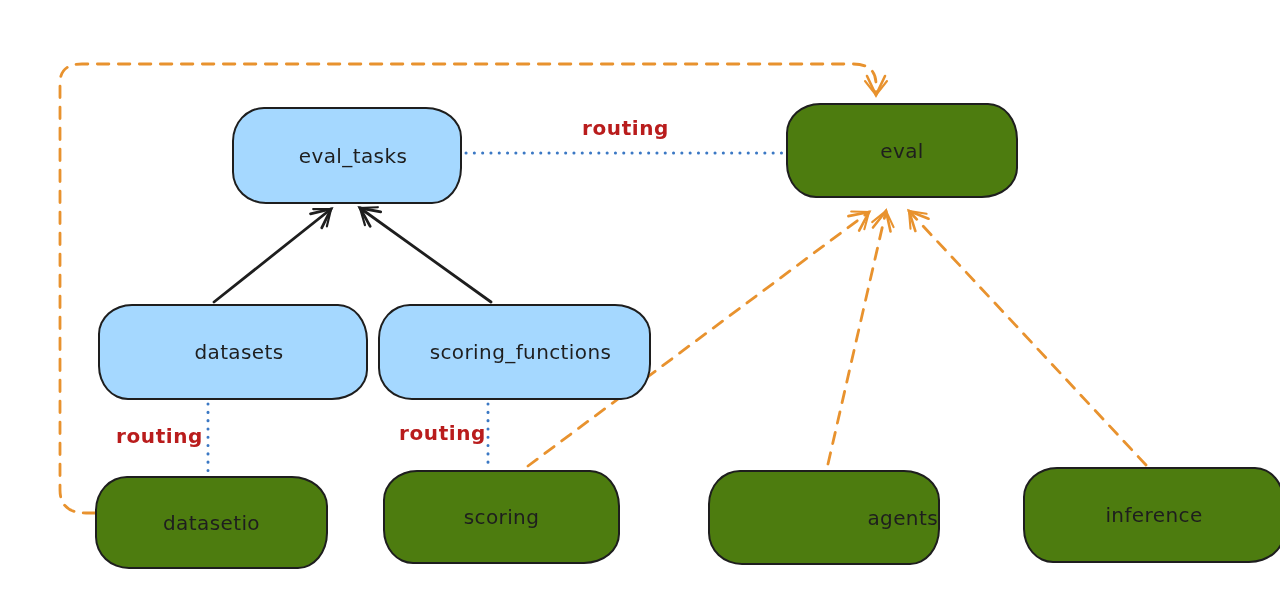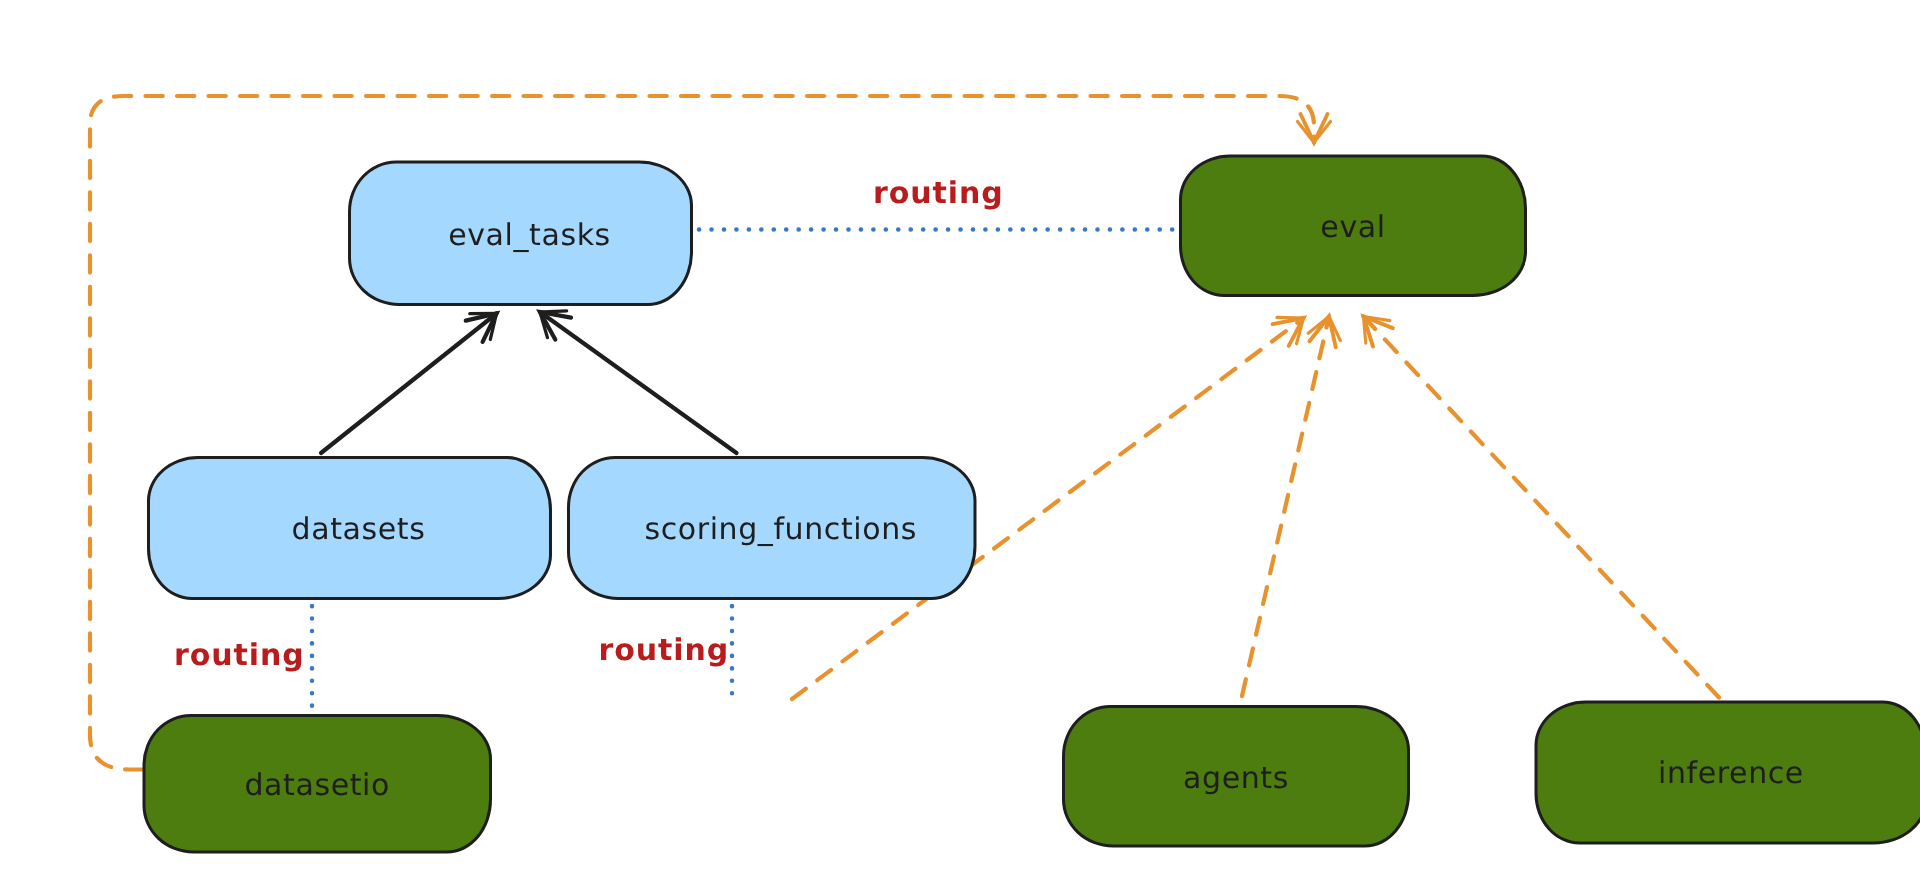--- a/index.html
+++ b/index.html
@@ -39,21 +39,21 @@
   .node.green { background: #4d7c0f; }
   .r1 { border-radius: 32px 36px 30px 34px / 34px 30px 36px 32px; }
   .r2 { border-radius: 34px 30px 36px 30px / 30px 36px 30px 34px; }
 
   .pos-eval-tasks        { left: 232px;  top: 107px; width: 230px; height: 97px; }
   .pos-eval              { left: 786px;  top: 103px; width: 232px; height: 95px; }
   .pos-datasets          { left: 98px;   top: 304px; width: 270px; height: 96px; }
   .pos-scoring-functions { left: 378px;  top: 304px; width: 273px; height: 96px; }
   .pos-datasetio         { left: 95px;   top: 476px; width: 233px; height: 93px; }
   .pos-scoring           { left: 383px;  top: 470px; width: 237px; height: 94px; }
-  .pos-agents            { left: 708px;  top: 470px; width: 232px; height: 95px; }
+  .pos-agents            { left: 708px;  top: 470px; width: 232px; height: 95px; justify-content: flex-end; }
   .pos-inference         { left: 1023px; top: 467px; width: 262px; height: 96px; }
 
   .edge-label {
     position: absolute;
     z-index: 3;
     color: #b91c1c;
     font-size: 20px;
     font-weight: 700;
     letter-spacing: 0.6px;
     white-space: nowrap;
@@ -100,20 +100,23 @@
   </div>
   <div class="node blue r2 pos-datasets">
     <span>datasets</span>
   </div>
   <div class="node blue r1 pos-scoring-functions">
     <span>scoring_functions</span>
   </div>
   <div class="node green r1 pos-datasetio">
     <span>datasetio</span>
   </div>
+  <div class="node green r2 pos-scoring">
+    <span>scoring</span>
+  </div>
   <div class="node green r1 pos-agents">
     <span>agents</span>
   </div>
   <div class="node green r2 pos-inference">
     <span>inference</span>
   </div>
 
   <div class="edge-label pos-routing-top">routing</div>
   <div class="edge-label pos-routing-datasets">routing</div>
   <div class="edge-label pos-routing-scoring">routing</div>

